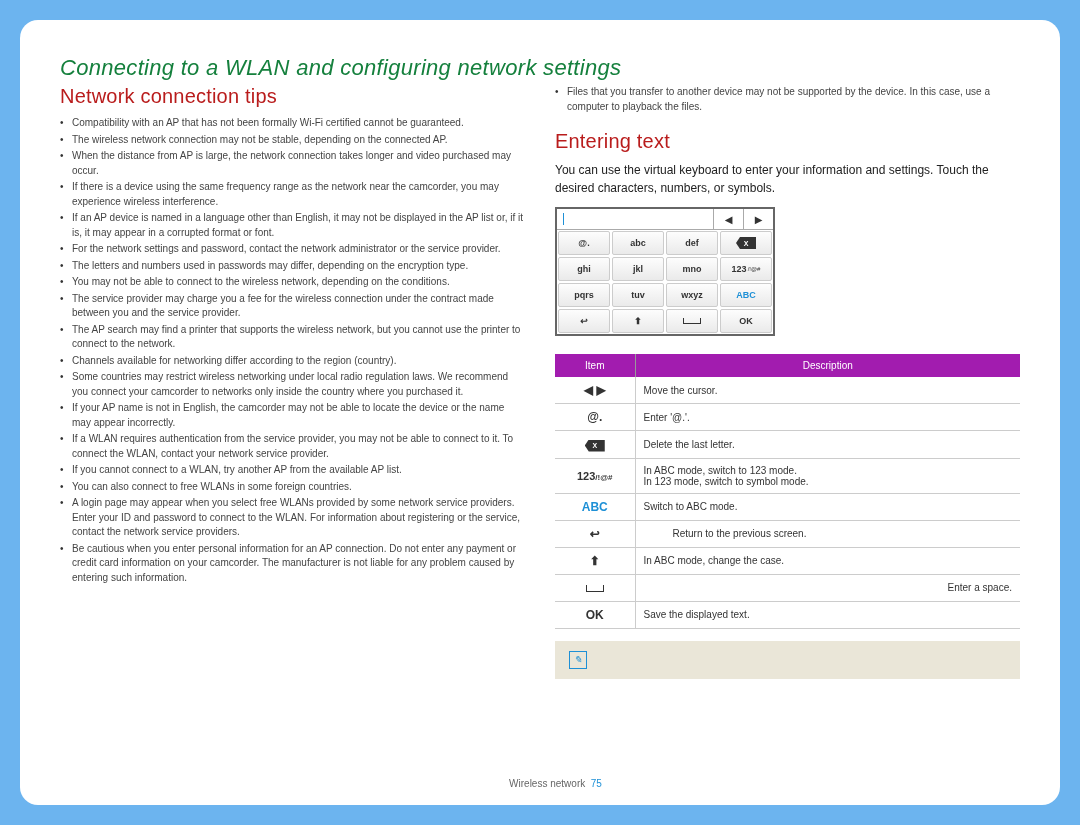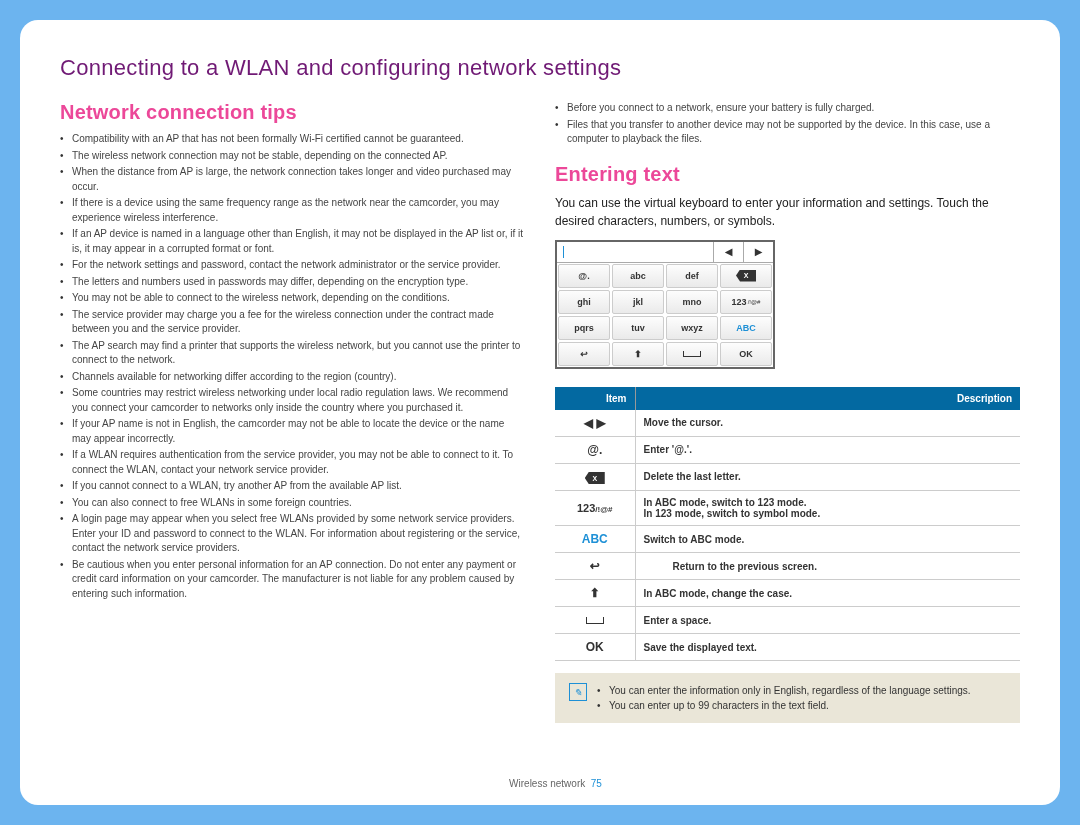--- a/index.html
+++ b/index.html
@@ -15,34 +15,35 @@
     background: #fff;
     border-radius: 18px;
     width: 1040px;
     height: 785px;
     padding: 35px 40px 20px 40px;
     position: relative;
   }
   .page-title {
     font-size: 22px;
     font-weight: normal;
-    color: #701a75;
-    margin-bottom: 20px;
+    color: #15803d;
+    margin-bottom: 4px;
     letter-spacing: 0.3px;
+    font-style: italic;
   }
   .columns {
     display: flex;
     gap: 30px;
   }
   .col-left { flex: 1 1 50%; }
   .col-right { flex: 1 1 50%; }
   .section-heading {
-    color: #ec4899;
+    color: #b91c1c;
     font-size: 20px;
-    font-weight: bold;
+    font-weight: normal;
     margin-bottom: 8px;
     letter-spacing: 0.2px;
   }
   ul.tips {
     list-style: none;
     padding: 0;
     font-size: 10px;
     line-height: 1.45;
     color: #444;
   }
@@ -114,32 +115,31 @@
   .kb-cell .sub { font-size: 6px; font-weight: normal; margin-left:1px;}
 
   
   table.desc {
     width: 100%;
     border-collapse: collapse;
     margin-bottom: 12px;
     font-size: 10px;
   }
   table.desc th {
-    background: #0369a1;
+    background: #a21caf;
     color: #fff;
-    font-weight: bold;
-    text-align: right;
+    font-weight: normal;
+    text-align: center;
     padding: 6px 8px;
   }
   table.desc th:first-child { width: 80px; border-right: 1px solid #999; }
   table.desc td {
     padding: 6px 8px;
     border-bottom: 1px solid #ccc;
     vertical-align: middle;
-    font-weight: bold;
   }
   table.desc td:first-child {
     text-align: center;
     font-weight: bold;
     border-right: 1px solid #ccc;
   }
   .td-icon { font-size: 12px; }
   .abc-blue { color: #1e90d6; font-weight: bold; }
 
   
@@ -210,21 +210,20 @@
           <li>If a WLAN requires authentication from the service provider, you may not be able to connect to it. To connect the WLAN, contact your network service provider.</li>
           <li>If you cannot connect to a WLAN, try another AP from the available AP list.</li>
           <li>You can also connect to free WLANs in some foreign countries.</li>
           <li>A login page may appear when you select free WLANs provided by some network service providers. Enter your ID and password to connect to the WLAN. For information about registering or the service, contact the network service providers.</li>
           <li>Be cautious when you enter personal information for an AP connection. Do not enter any payment or credit card information on your camcorder. The manufacturer is not liable for any problem caused by entering such information.</li>
         </ul>
     </div>
 
     <div class="col-right">
       <ul class="tips" id="right-top-tips" style="margin-bottom:16px;">
-          <li>Before you connect to a network, ensure your battery is fully charged.</li>
           <li>Files that you transfer to another device may not be supported by the device. In this case, use a computer to playback the files.</li>
         </ul>
 
       <h2 class="section-heading">Entering text</h2>
       <p class="right-intro">You can use the virtual keyboard to enter your information and settings. Touch the desired characters, numbers, or symbols.</p>
 
       <div class="keyboard">
         <div class="kb-display">
           <div class="kb-textline">
               <span class="kb-cursor"></span>
@@ -301,35 +300,31 @@
             <tr>
               <td class="td-icon">↩</td>
               <td style="white-space: pre-line; padding-left: 37px;">Return to the previous screen.</td>
             </tr>
             <tr>
               <td class="td-icon">⬆</td>
               <td style="white-space: pre-line;">In ABC mode, change the case.</td>
             </tr>
             <tr>
               <td class="td-icon"><span style="display:inline-block;width:18px;height:7px;border:1.5px solid #333;border-top:none;"></span></td>
-              <td style="white-space: pre-line;">Enter a space.</td>
+              <td style="white-space: pre-line; text-align: right;">Enter a space.</td>
             </tr>
             <tr>
               <td class="td-icon">OK</td>
               <td style="white-space: pre-line;">Save the displayed text.</td>
             </tr>
           </tbody>
       </table>
 
       <div class="note-box">
         <div class="note-icon">✎</div>
-        <ul class="note-list" id="notes">
-            <li>You can enter the information only in English, regardless of the language settings.</li>
-            <li>You can enter up to 99 characters in the text field.</li>
-          </ul>
       </div>
     </div>
   </div>
 
   <div class="footer">
     <span>Wireless network</span>&nbsp;
     <span class="num">75</span>
   </div>
 </div>
 

